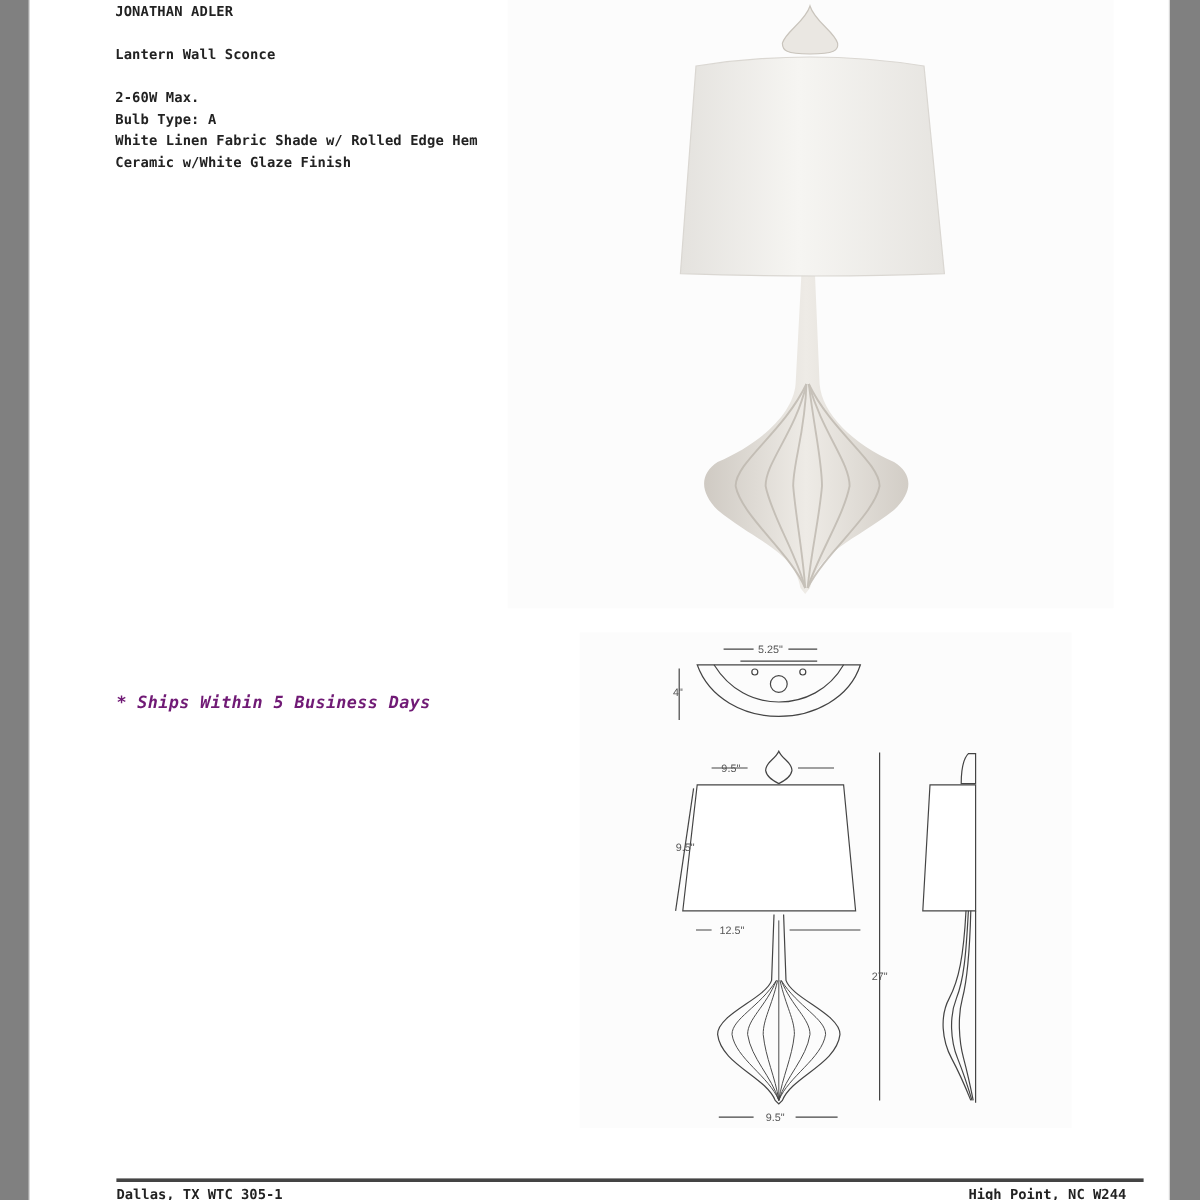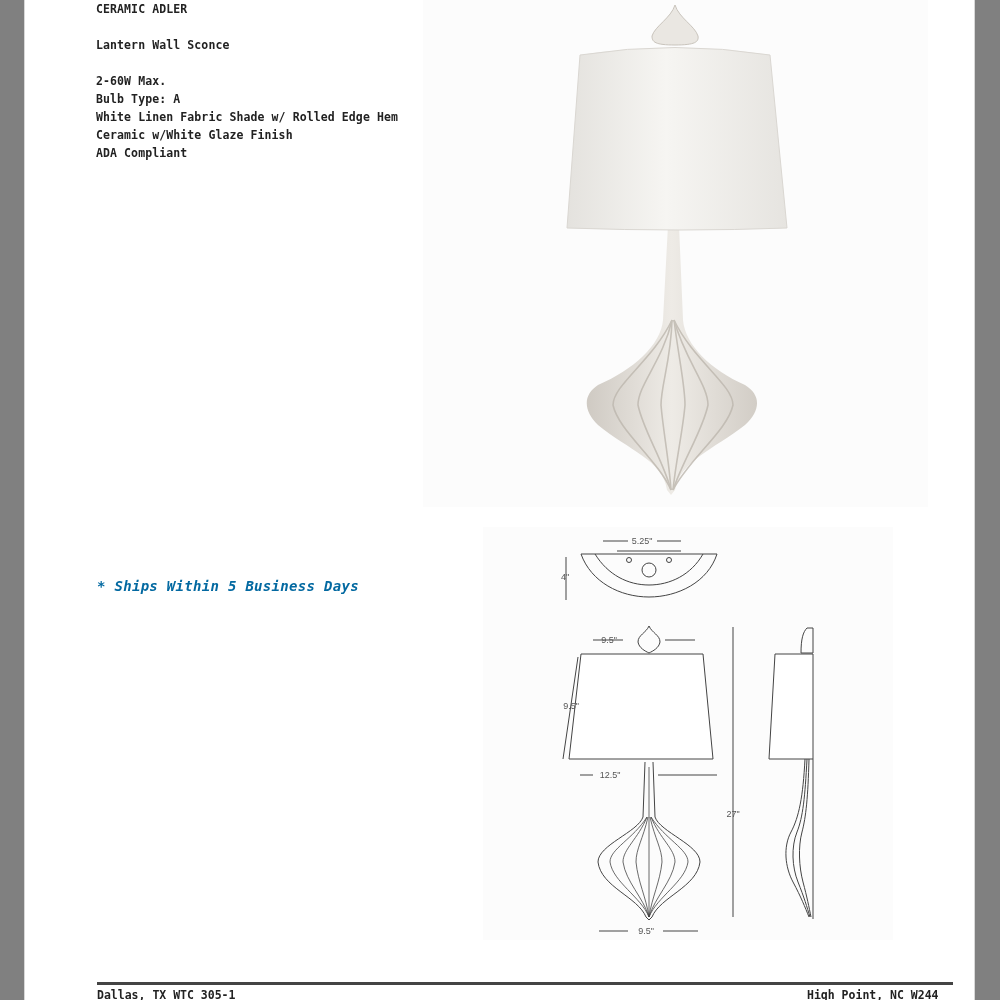--- a/index.html
+++ b/index.html
@@ -16,21 +16,21 @@
   }
   .spec {
     position: absolute; left: 71px; top: 0px;
     font-size: 11.5px; font-weight: bold; color: #222;
     line-height: 18px; letter-spacing: 0.1px;
   }
   .spec .line { white-space: pre; height: 18px; }
   .spec .gap { height: 18px; }
   .ships {
     position: absolute; left: 72px; top: 578px;
-    font-size: 14px; font-weight: bold; font-style: italic; color: #0369a1;
+    font-size: 14px; font-weight: bold; font-style: italic; color: #701a75;
     letter-spacing: 0.3px;
   }
   .photo {
     position: absolute; left: 423px; top: 0; width: 505px; height: 507px;
     background: #fcfcfc;
   }
   .diagram {
     position: absolute; left: 483px; top: 527px; width: 410px; height: 413px;
     background: #fcfcfc;
   }
@@ -47,29 +47,28 @@
   .dim {
     font-family: "Liberation Sans", sans-serif; font-size: 9px; fill: #555;
   }
 </style>
 </head>
 <body>
 
 <div class="page">
 
   <div class="spec">
-    <div class="line">CERAMIC ADLER</div>
+    <div class="line">JONATHAN ADLER</div>
     <div class="gap"></div>
     <div class="line">Lantern Wall Sconce</div>
     <div class="gap"></div>
     <div class="line">2-60W Max.</div>
     <div class="line">Bulb Type: A</div>
     <div class="line">White Linen Fabric Shade w/ Rolled Edge Hem</div>
     <div class="line">Ceramic w/White Glaze Finish</div>
-    <div class="line">ADA Compliant</div>
   </div>
 
   <div class="ships">* Ships Within 5 Business Days</div>
 
   <div class="footer-line"></div>
   <div class="footer-left">Dallas, TX WTC 305-1</div>
   <div class="footer-right">High Point, NC W244</div>
 </div>
 
 <div class="photo">

